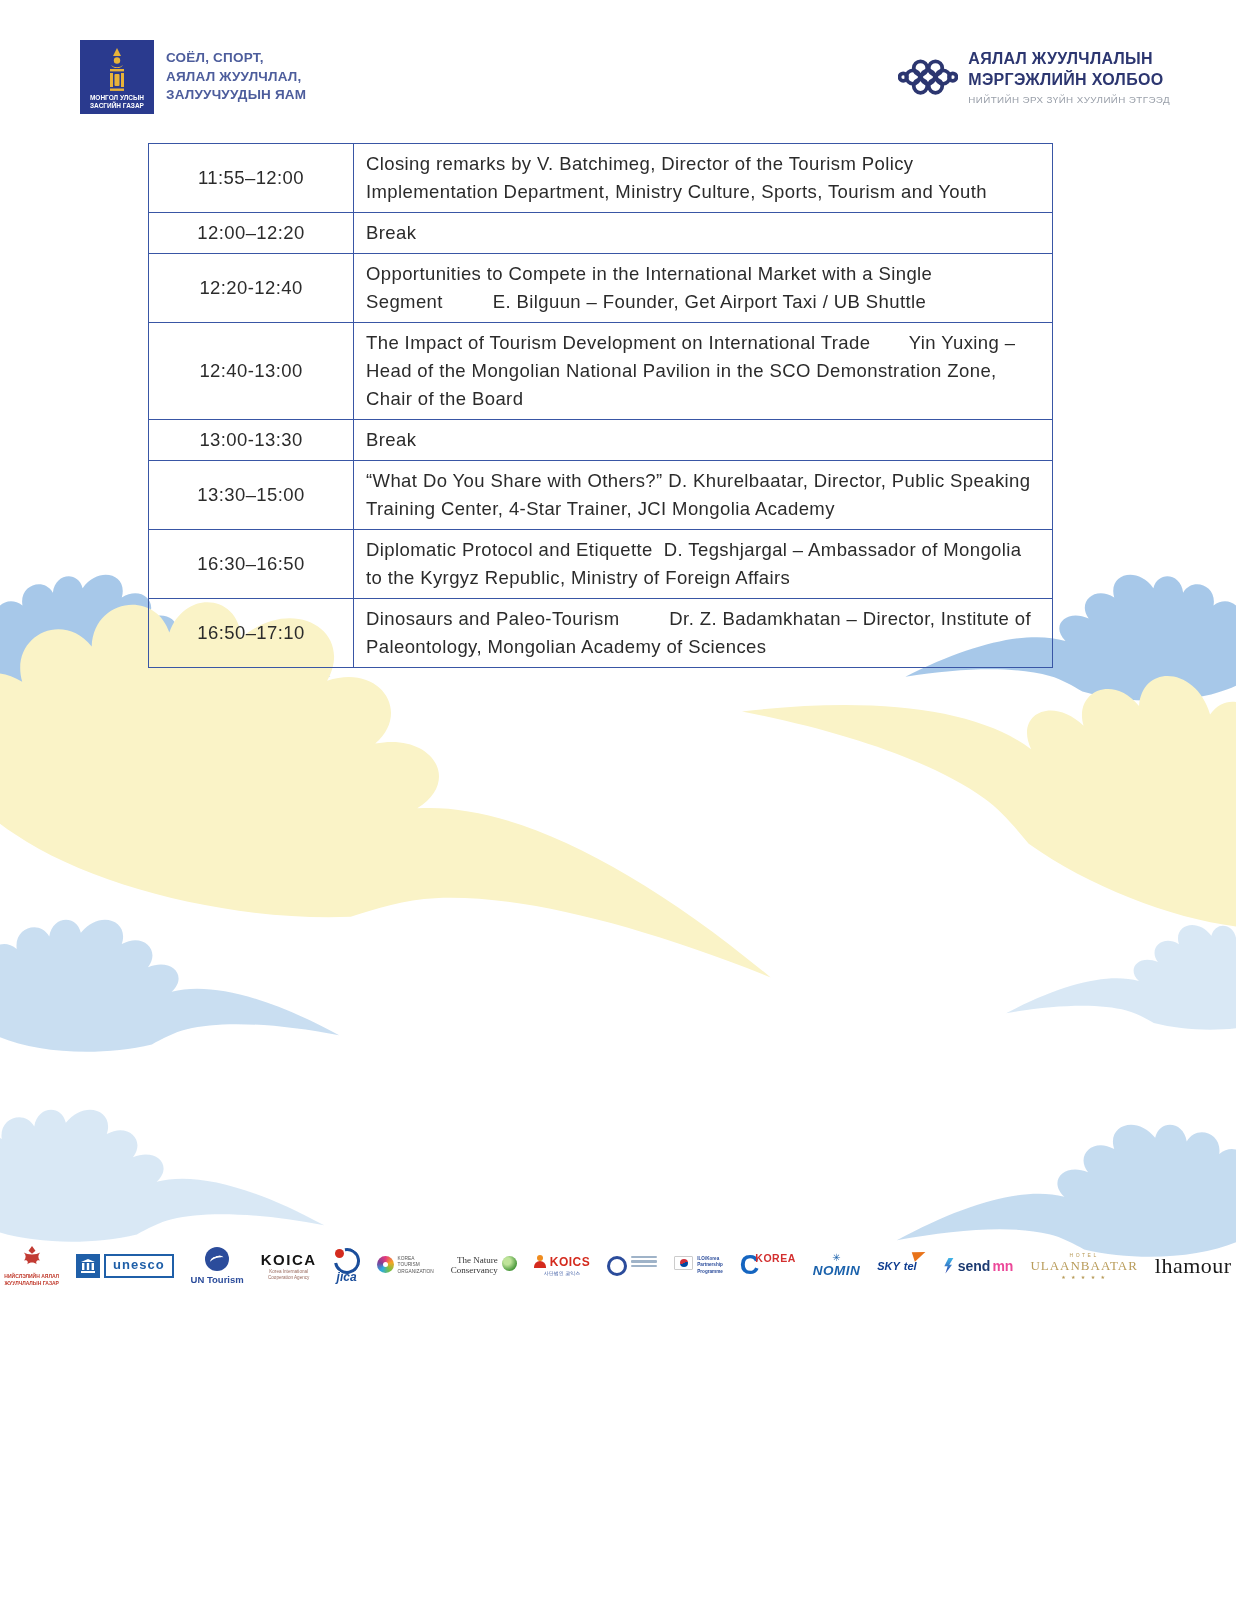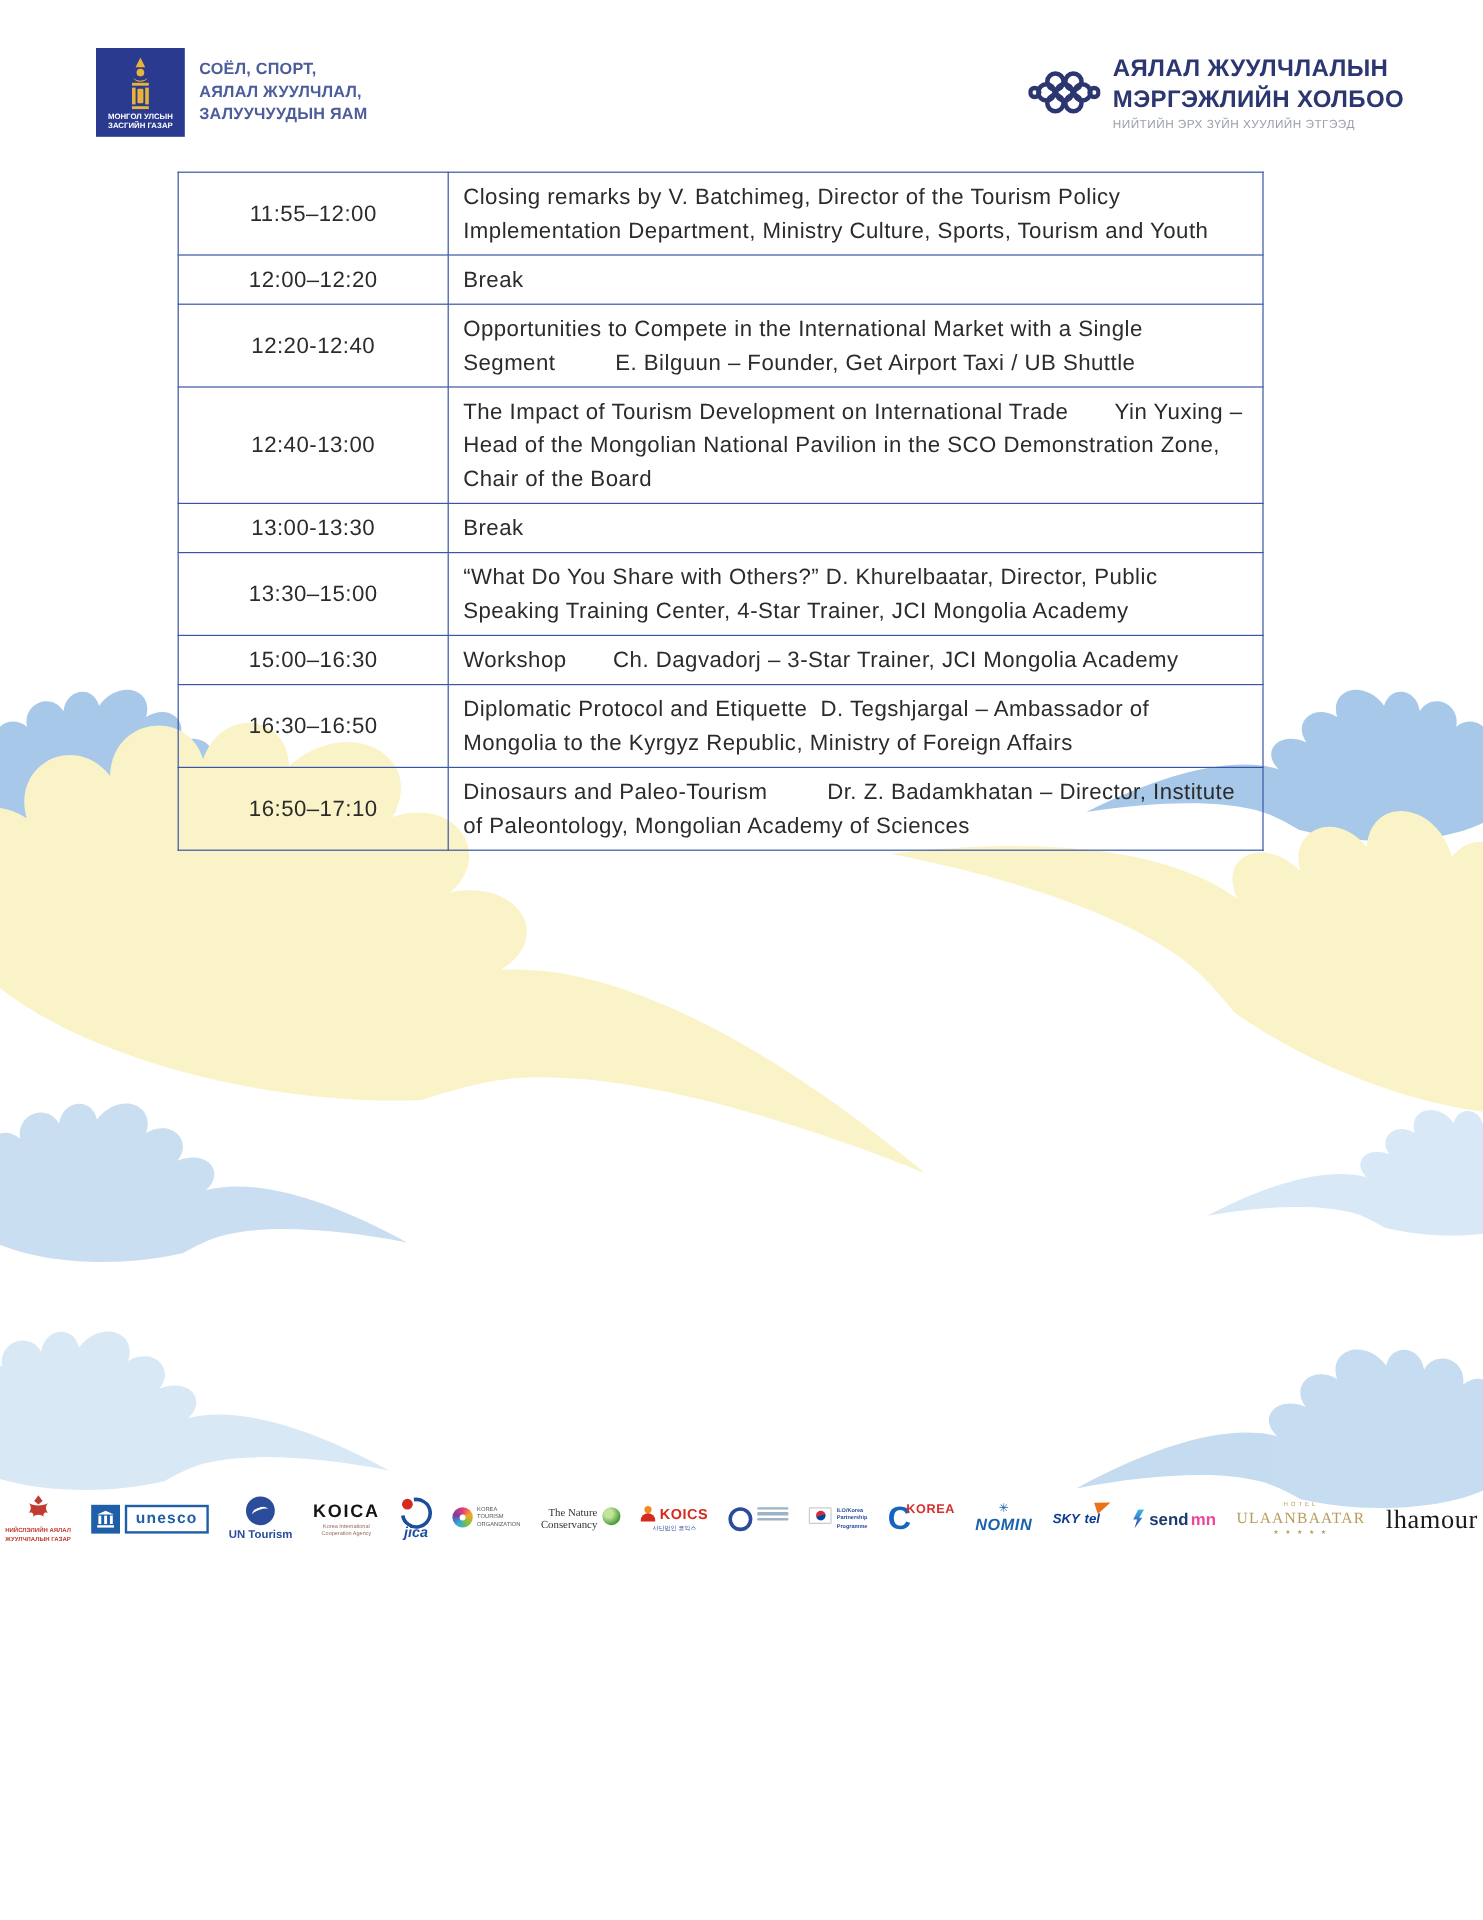--- a/index.html
+++ b/index.html
@@ -26,28 +26,28 @@
   .gov-emblem-caption{color:#fff;font-size:6.5px;font-weight:bold;text-align:center;
                       line-height:1.25;white-space:pre-line;}
   .gov-text{font-size:13.5px;font-weight:bold;color:#4d5d9c;line-height:1.4;letter-spacing:.2px;}
   .event-logo{font-weight:900;font-size:45px;letter-spacing:-1px;white-space:nowrap;
               transform:translateX(-6px);}
   .lg-tourism{color:#3ba8e2;}
   .lg-week{color:#1f3b6f;margin-left:-15px;}
   .lg-year{color:#f3a73b;margin-left:12px;}
   .assoc{display:flex;align-items:center;gap:10px;}
   .assoc-icon svg{width:60px;height:48px;display:block;}
-  .assoc-line{font-size:20px;font-weight:800;color:#2c3670;line-height:1.3;letter-spacing:.3px;}
+  .assoc-line{font-size:16px;font-weight:800;color:#2c3670;line-height:1.3;letter-spacing:.3px;}
   .assoc-sub{font-size:9.8px;color:#9aa0aa;letter-spacing:.4px;margin-top:3px;}
   
   .schedule{position:absolute;top:143px;left:148px;width:905px;z-index:1;
             border-collapse:collapse;table-layout:fixed;background:transparent;}
   .schedule td{border:1.6px solid #3956a5;vertical-align:middle;background:transparent;
                font-size:18.5px;letter-spacing:.4px;line-height:28px;color:#2b2b2b;}
-  .td-time{width:188px;text-align:center;padding:4px 18px;}
+  .td-time{width:188px;text-align:center;padding:4px 8px;}
   .td-desc{padding:6px 12px;}
   
   .partners{position:absolute;left:0;right:0;bottom:26px;z-index:2;display:flex;
             align-items:center;justify-content:center;gap:17px;padding:0 48px;}
   .partner{display:flex;flex-direction:column;align-items:center;justify-content:center;
            text-align:center;flex:0 0 auto;}
   .p-row{display:flex;gap:4px;}
   .crest-caption{font-size:5px;color:#c0392b;font-weight:bold;white-space:pre-line;line-height:1.3;margin-top:2px;}
   .unesco-box{width:24px;height:24px;background:#1f5fa8;display:flex;align-items:center;justify-content:center;}
   .unesco-word{border:2px solid #1f5fa8;color:#1f5fa8;font-weight:bold;font-size:13px;
@@ -228,24 +228,20 @@
     <tr>
       <td class="td-time">13:00-13:30</td>
       <td class="td-desc">Break</td>
     </tr>
 
     <tr>
       <td class="td-time">13:30–15:00</td>
       <td class="td-desc">“What Do You Share with Others?” D. Khurelbaatar, Director, Public Speaking Training Center, 4-Star Trainer, JCI Mongolia Academy</td>
     </tr>
 
-    <tr>
-      <td class="td-time">15:00–16:30</td>
-      <td class="td-desc">Workshop&nbsp;&nbsp;&nbsp;&nbsp;&nbsp;&nbsp; Ch. Dagvadorj – 3-Star Trainer, JCI Mongolia Academy</td>
-    </tr>
 
     <tr>
       <td class="td-time">16:30–16:50</td>
       <td class="td-desc">Diplomatic Protocol and Etiquette&nbsp; D. Tegshjargal – Ambassador of Mongolia to the Kyrgyz Republic, Ministry of Foreign Affairs</td>
     </tr>
 
     <tr>
       <td class="td-time">16:50–17:10</td>
       <td class="td-desc">Dinosaurs and Paleo-Tourism&nbsp;&nbsp;&nbsp;&nbsp;&nbsp;&nbsp;&nbsp;&nbsp; Dr. Z. Badamkhatan – Director, Institute of Paleontology, Mongolian Academy of Sciences</td>
     </tr>

